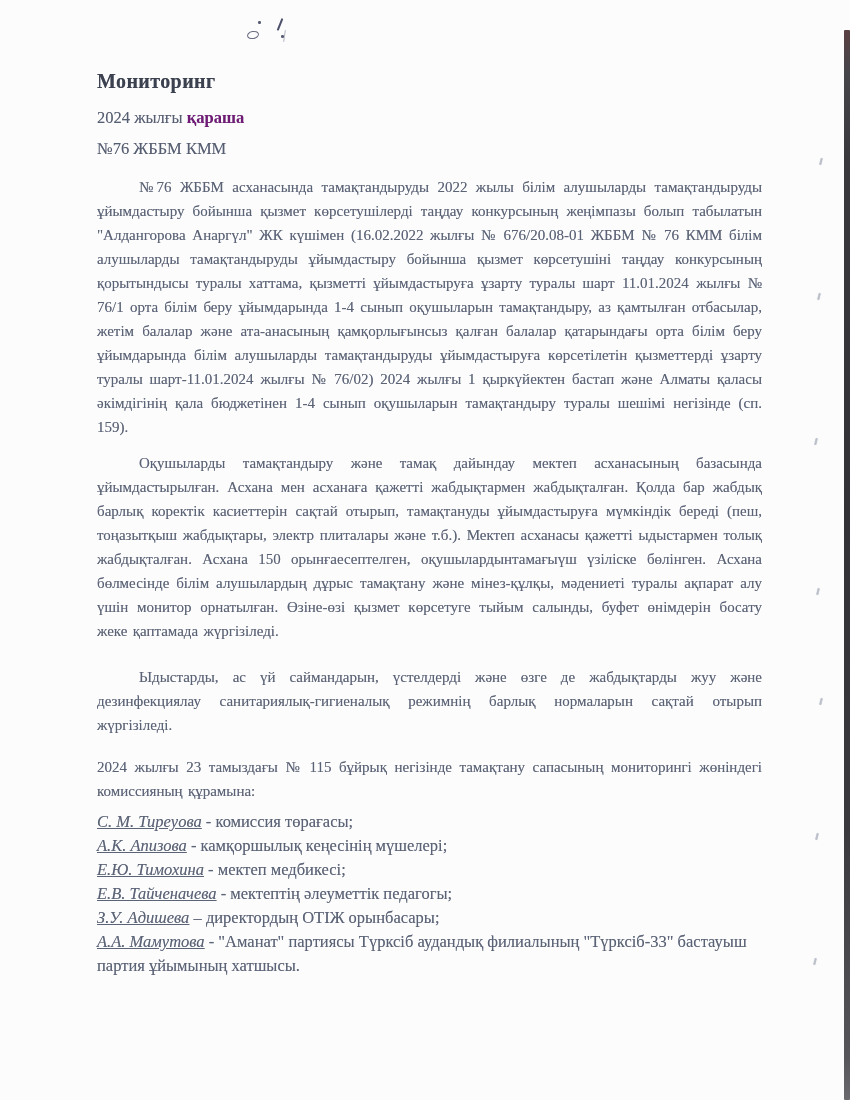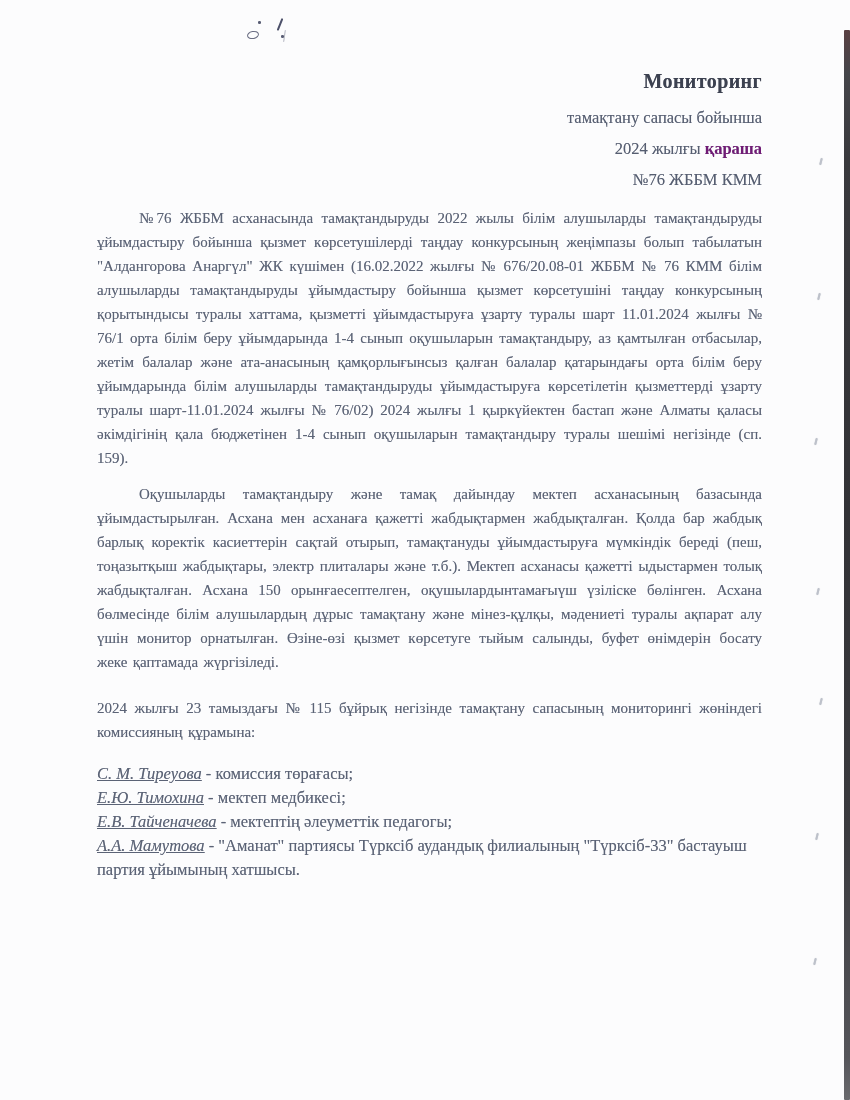--- a/index.html
+++ b/index.html
@@ -10,41 +10,41 @@
     background:#fcfcfd;
     overflow:hidden;
     font-family:"Liberation Serif","DejaVu Serif",serif;
     color:#5b6376;
   }
   .content{
     position:absolute;
     left:97px;top:70px;
     width:665px;
   }
-  .hdr{ text-align:right; }
+  .hdr{ text-align:left; }
   .title{
     font-size:20px;font-weight:bold;letter-spacing:.4px;
     color:#3c4150;margin:0 0 15px 0;
     text-shadow:0 0 .5px rgba(60,65,80,.55);
   }
   .subline{
     font-size:16.5px;margin:0 0 11px 0;color:#565e71;
     text-shadow:0 0 .5px rgba(86,94,113,.45);
   }
   .subline b{color:#701a75;}
   .org{margin-bottom:16px;}
   p.body{
     font-size:15px;line-height:24px;margin:0 0 12px 0;
     text-align:justify;text-indent:42px;word-spacing:1.5px;
     text-shadow:0 0 .55px rgba(91,99,118,.5);
   }
   p.body.noindent{text-indent:0;}
   p.p2{margin-bottom:22px;}
   p.p3{margin-bottom:18px;}
-  p.p4{margin-bottom:18px;}
+  p.p4{margin-bottom:7px;}
   .members{margin:0 0 16px 0;font-size:16.5px;line-height:24px;
     text-shadow:0 0 .55px rgba(91,99,118,.5);}
   .member .nm{font-style:italic;text-decoration:underline;}
   
   .edge-strip{
     position:absolute;right:0;top:30px;bottom:0;width:6px;
     background:linear-gradient(180deg,#5a4042 0%,#45454a 4%,#39393d 12%,#323236 45%,#3a3a3e 75%,#55555a 96%,#6a6a6e 100%);
     border-radius:1px;
   }
   .speck{
@@ -81,33 +81,35 @@
   <div class="speck" style="left:820px;top:698px;"></div>
   <div class="speck" style="left:816px;top:833px;"></div>
   <div class="speck" style="left:814px;top:958px;"></div>
 
   <div class="edge-strip"></div>
 
   <div class="content">
 
     <div class="hdr">
       <div class="title">Мониторинг</div>
-      <div class="subline">тамақтану сапасы бойынша</div>
       <div class="subline"><span>2024 жылғы </span><b>қараша</b></div>
       <div class="subline org">№76 ЖББМ КММ</div>
     </div>
 
     <p class="body p1">№76 ЖББМ асханасында тамақтандыруды 2022 жылы білім алушыларды тамақтандыруды ұйымдастыру бойынша қызмет көрсетушілерді таңдау конкурсының жеңімпазы болып табылатын "Алдангорова Анаргүл" ЖК күшімен (16.02.2022 жылғы № 676/20.08-01 ЖББМ № 76 КММ білім алушыларды тамақтандыруды ұйымдастыру бойынша қызмет көрсетушіні таңдау конкурсының қорытындысы туралы хаттама, қызметті ұйымдастыруға ұзарту туралы шарт 11.01.2024 жылғы № 76/1 орта білім беру ұйымдарында 1-4 сынып оқушыларын тамақтандыру, аз қамтылған отбасылар, жетім балалар және ата-анасының қамқорлығынсыз қалған балалар қатарындағы орта білім беру ұйымдарында білім алушыларды тамақтандыруды ұйымдастыруға көрсетілетін қызметтерді ұзарту туралы шарт-11.01.2024 жылғы № 76/02) 2024 жылғы 1 қыркүйектен бастап және Алматы қаласы әкімдігінің қала бюджетінен 1-4 сынып оқушыларын тамақтандыру туралы шешімі негізінде (сп. 159).</p>
 
     <p class="body p2">Оқушыларды тамақтандыру және тамақ дайындау мектеп асханасының базасында ұйымдастырылған. Асхана мен асханаға қажетті жабдықтармен жабдықталған. Қолда бар жабдық барлық коректік касиеттерін сақтай отырып, тамақтануды ұйымдастыруға мүмкіндік береді (пеш, тоңазытқыш жабдықтары, электр плиталары және т.б.). Мектеп асханасы қажетті ыдыстармен толық жабдықталған. Асхана 150 орынғаесептелген, оқушылардынтамағыүш үзіліске бөлінген. Асхана бөлмесінде білім алушылардың дұрыс тамақтану және мінез-құлқы, мәдениеті туралы ақпарат алу үшін монитор орнатылған. Өзіне-өзі қызмет көрсетуге тыйым салынды, буфет өнімдерін босату жеке қаптамада жүргізіледі.</p>
 
+    <p class="body p3">Ыдыстарды, ас үй саймандарын, үстелдерді және өзге де жабдықтарды жуу және дезинфекциялау санитариялық-гигиеналық режимнің барлық нормаларын сақтай отырып жүргізіледі.</p>
 
     <p class="body p4 noindent">2024 жылғы 23 тамыздағы № 115 бұйрық негізінде тамақтану сапасының мониторингі жөніндегі комиссияның құрамына:</p>
 
     <div class="members">
       <div class="member"><span class="nm">С. М. Тиреуова</span> <span>- комиссия төрағасы;</span></div>
+      <div class="member"><span class="nm">А.К. Апизова</span> <span>- камқоршылық кеңесінің мүшелері;</span></div>
       <div class="member"><span class="nm">Е.Ю. Тимохина</span> <span>- мектеп медбикесі;</span></div>
       <div class="member"><span class="nm">Е.В. Тайченачева</span> <span>- мектептің әлеуметтік педагогы;</span></div>
+      <div class="member"><span class="nm">З.У. Адишева</span> <span>– директордың ОТІЖ орынбасары;</span></div>
       <div class="member"><span class="nm">А.А. Мамутова</span> <span>- "Аманат" партиясы Түрксіб аудандық филиалының "Түрксіб-33" бастауыш партия ұйымының хатшысы.</span></div>
     </div>
 
   </div>
 </div>
 
 </body></html>

